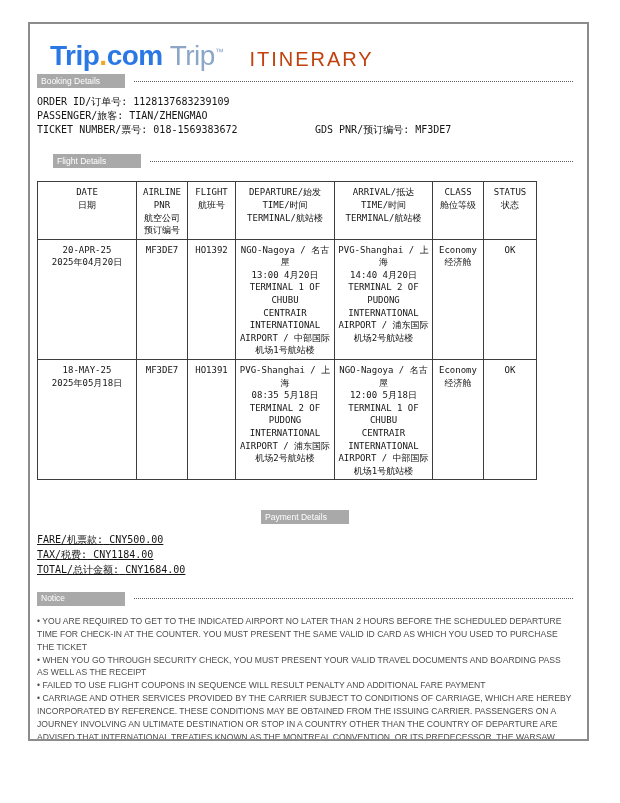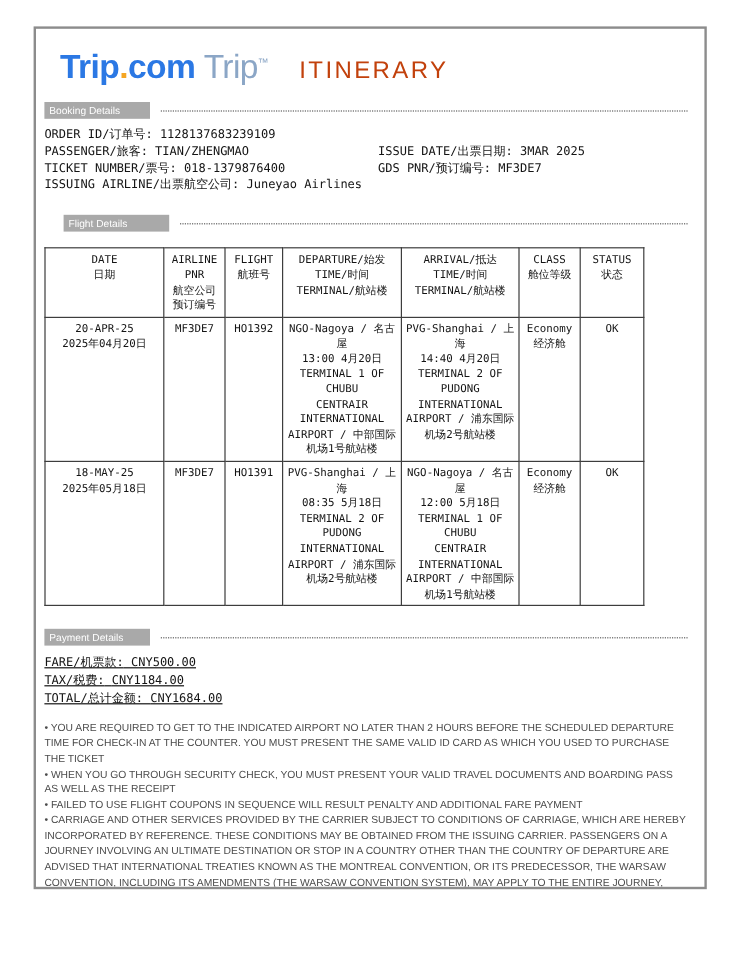--- a/index.html
+++ b/index.html
@@ -18,23 +18,23 @@
   .logo .tm{color:#8ba6c6;font-size:9px;font-weight:400;vertical-align:super;}
   .doc-title{font-family:"Liberation Sans","DejaVu Sans",sans-serif;font-size:20px;color:#c2410c;
              letter-spacing:2px;margin:12px 0 0 26px;font-weight:500;white-space:nowrap;}
 
   
   .section{display:flex;align-items:center;margin:0 14px 0 7px;}
   .badge{flex:none;width:80px;background:#a9a9a9;color:#ffffff;
          font-family:"Liberation Sans","DejaVu Sans",sans-serif;font-size:8.5px;line-height:9px;
          padding:2.5px 4px;}
   .dotline{flex:1;height:0;border-top:1px dotted #5f5f5f;margin-left:9px;}
-  .sec-booking{margin-top:13px;}
+  .sec-booking{margin-top:2px;}
   .sec-flight{margin-top:17px;padding-left:16px;}
-  .sec-payment{margin-top:19px;}
+  .sec-payment{margin-top:30px;flex-direction:column;}
   .sec-notice{margin-top:14px;}
 
   
   .kv-block{margin:7px 14px 0 7px;font-size:10px;line-height:14px;white-space:nowrap;}
   .kv-row{position:relative;}
   .kv-right{position:absolute;left:278px;top:0;}
   .pay-block{margin:8px 14px 0 7px;font-size:10px;line-height:14.8px;white-space:nowrap;text-decoration:underline;}
 
   
   table.flights{border-collapse:collapse;margin:13px 0 0 7px;table-layout:fixed;width:482px;padding-left:15px;}
@@ -66,30 +66,25 @@
     <div class="dotline"></div>
   </div>
   <div class="kv-block">
     <div class="kv-row">
       <span>ORDER ID/订单号:</span>
       <span>1128137683239109</span>
     </div>
     <div class="kv-row">
       <span>PASSENGER/旅客:</span>
       <span>TIAN/ZHENGMAO</span>
-      <span class="kv-right"><span>ISSUE DATE/出票日期:</span> <span>3MAR 2025</span></span>
     </div>
     <div class="kv-row">
       <span>TICKET NUMBER/票号:</span>
-      <span>018-1379876400</span>
+      <span>018-1569383672</span>
       <span class="kv-right"><span>GDS PNR/预订编号:</span> <span>MF3DE7</span></span>
-    </div>
-    <div class="kv-row">
-      <span>ISSUING AIRLINE/出票航空公司:</span>
-      <span>Juneyao Airlines</span>
     </div>
   </div>
 
   <div class="section sec-flight">
     <div class="badge">Flight Details</div>
     <div class="dotline"></div>
   </div>
   <table class="flights">
     <tbody>
         <tr class="hdr">
@@ -173,20 +168,24 @@
     <div class="kv-row">
       <span>TAX/税费:</span>
       <span>CNY1184.00</span>
     </div>
     <div class="kv-row">
       <span>TOTAL/总计金额:</span>
       <span>CNY1684.00</span>
     </div>
   </div>
 
+  <div class="section sec-notice">
+    <div class="badge">Notice</div>
+    <div class="dotline"></div>
+  </div>
   <div class="notice-block">
     <p>• YOU ARE REQUIRED TO GET TO THE INDICATED AIRPORT NO LATER THAN 2 HOURS BEFORE THE SCHEDULED DEPARTURE TIME FOR CHECK-IN AT THE COUNTER. YOU MUST PRESENT THE SAME VALID ID CARD AS WHICH YOU USED TO PURCHASE THE TICKET</p>
     <p>• WHEN YOU GO THROUGH SECURITY CHECK, YOU MUST PRESENT YOUR VALID TRAVEL DOCUMENTS AND BOARDING PASS AS WELL AS THE RECEIPT</p>
     <p>• FAILED TO USE FLIGHT COUPONS IN SEQUENCE WILL RESULT PENALTY AND ADDITIONAL FARE PAYMENT</p>
     <p>• CARRIAGE AND OTHER SERVICES PROVIDED BY THE CARRIER SUBJECT TO CONDITIONS OF CARRIAGE, WHICH ARE HEREBY INCORPORATED BY REFERENCE. THESE CONDITIONS MAY BE OBTAINED FROM THE ISSUING CARRIER. PASSENGERS ON A JOURNEY INVOLVING AN ULTIMATE DESTINATION OR STOP IN A COUNTRY OTHER THAN THE COUNTRY OF DEPARTURE ARE ADVISED THAT INTERNATIONAL TREATIES KNOWN AS THE MONTREAL CONVENTION, OR ITS PREDECESSOR, THE WARSAW CONVENTION, INCLUDING ITS AMENDMENTS (THE WARSAW CONVENTION SYSTEM), MAY APPLY TO THE ENTIRE JOURNEY, INCLUDING ANY PORTION THEREOF WITHIN A COUNTRY. FOR SUCH PASSENGERS, THE APPLICABLE TREATY, INCLUDING SPECIAL CONTRACTS OF CARRIAGE EMBODIED IN ANY APPLICABLE TARIFFS, GOVERNS AND MAY LIMIT THE LIABILITY OF THE CARRIER. CHECK WITH YOUR CARRIER FOR MORE INFORMATION. FURTHER INFORMATION MAY BE OBTAINED FROM THE CARRIER. WITH THIS TICKET YOU WILL RECEIVE A SET OF NOTICES WHICH FORMS PART OF THE TICKET AND CONTAINS THE "CONDITIONS OF CONTRACT AND OTHER IMPORTANT NOTICES".PLEASE MAKE SURE THAT YOU HAVE RECEIVED THESE NOTICES. AND IF NOT, CONTACT THE ISSUING AIRLINE OR TRAVEL AGENT TO OBTAIN COPIES PRIOR TO THE COMMENCEMENT OF YOUR TRIP.</p>
   </div>
 
 </div>
 
 </body></html>

